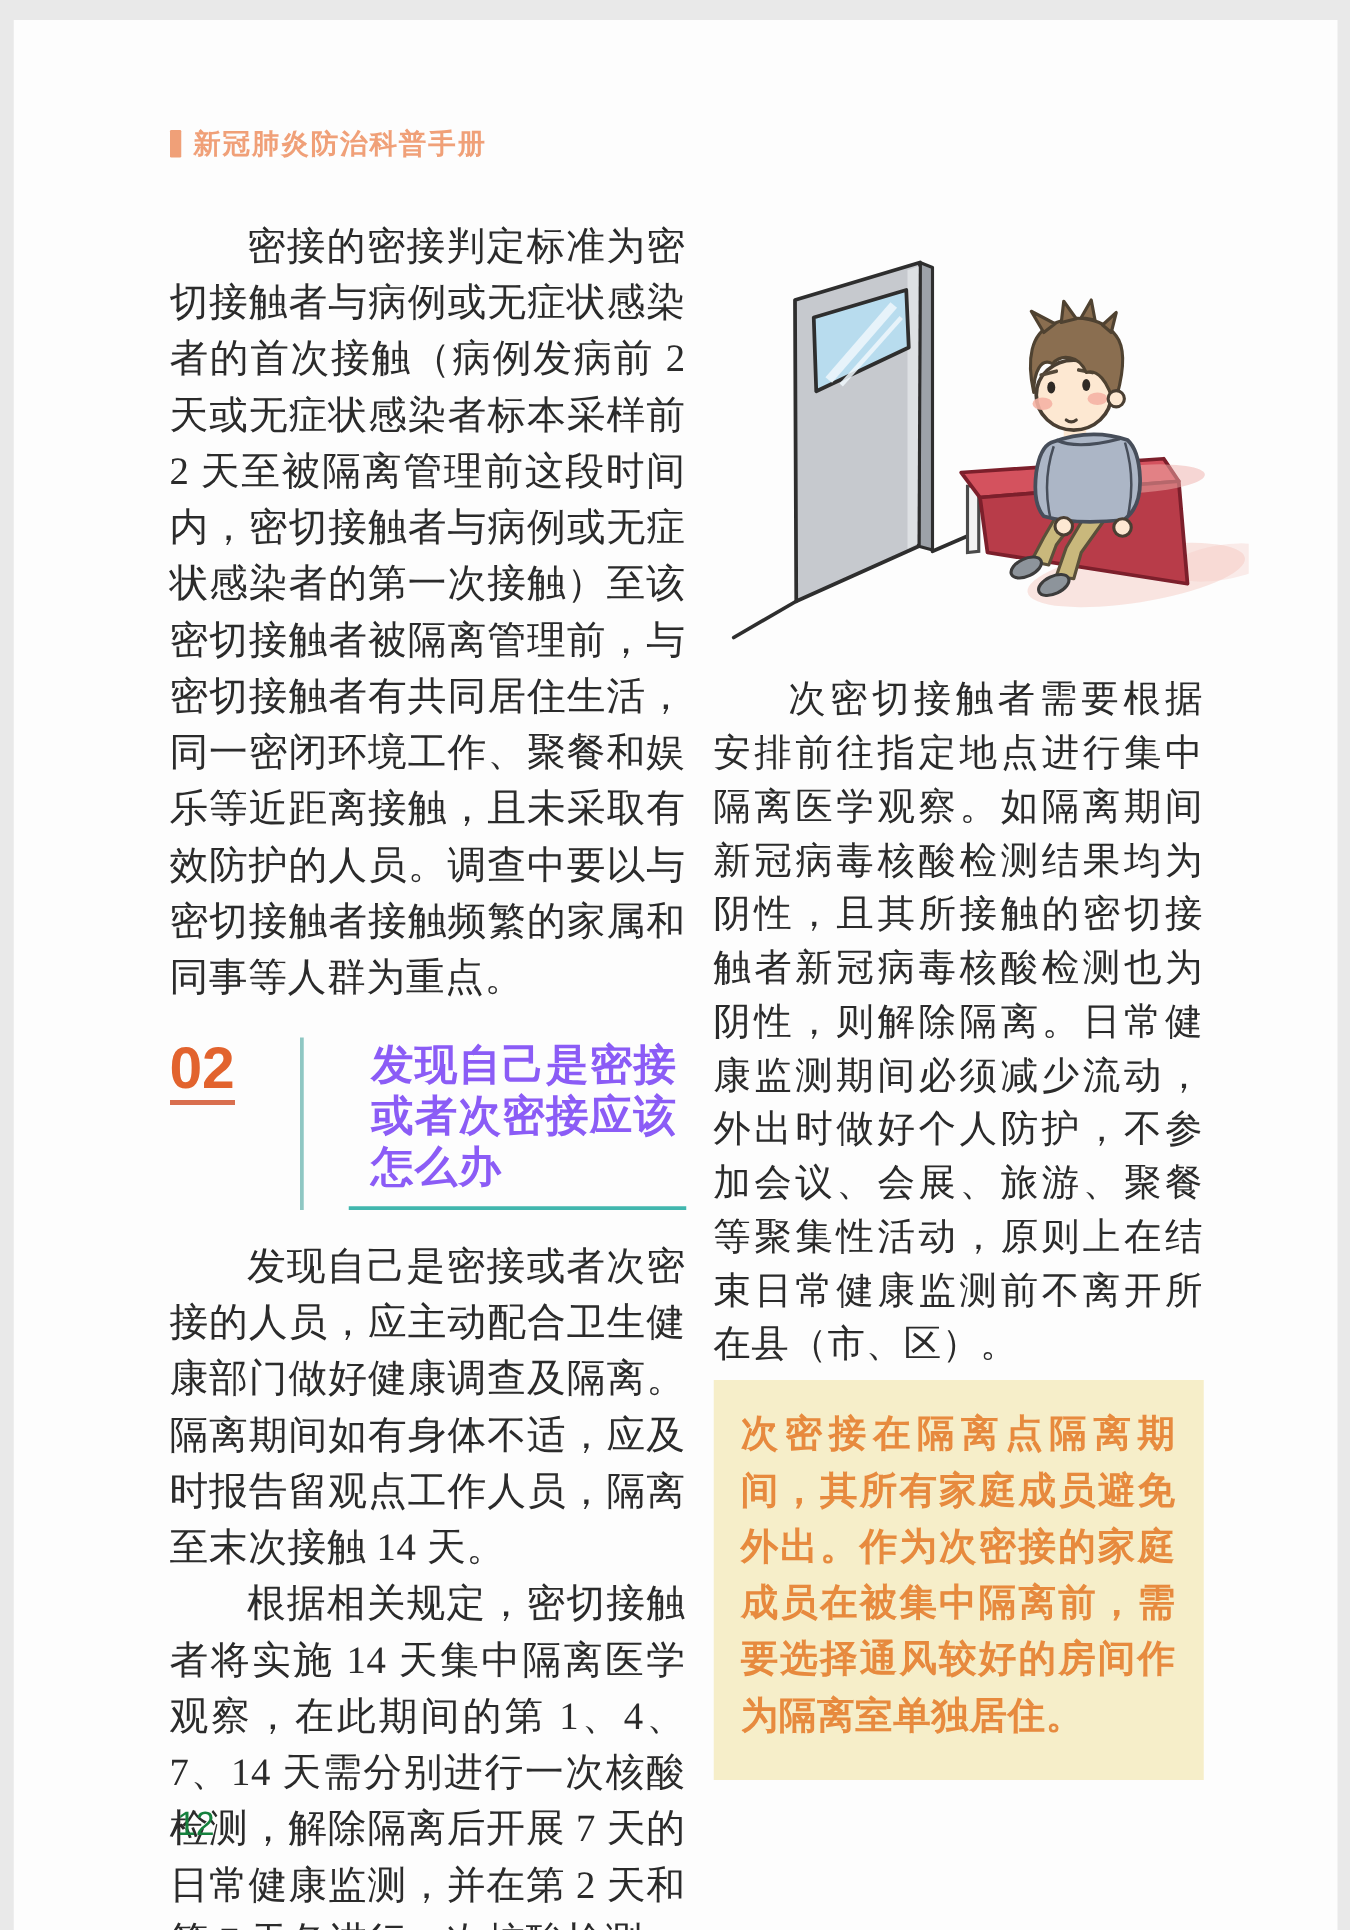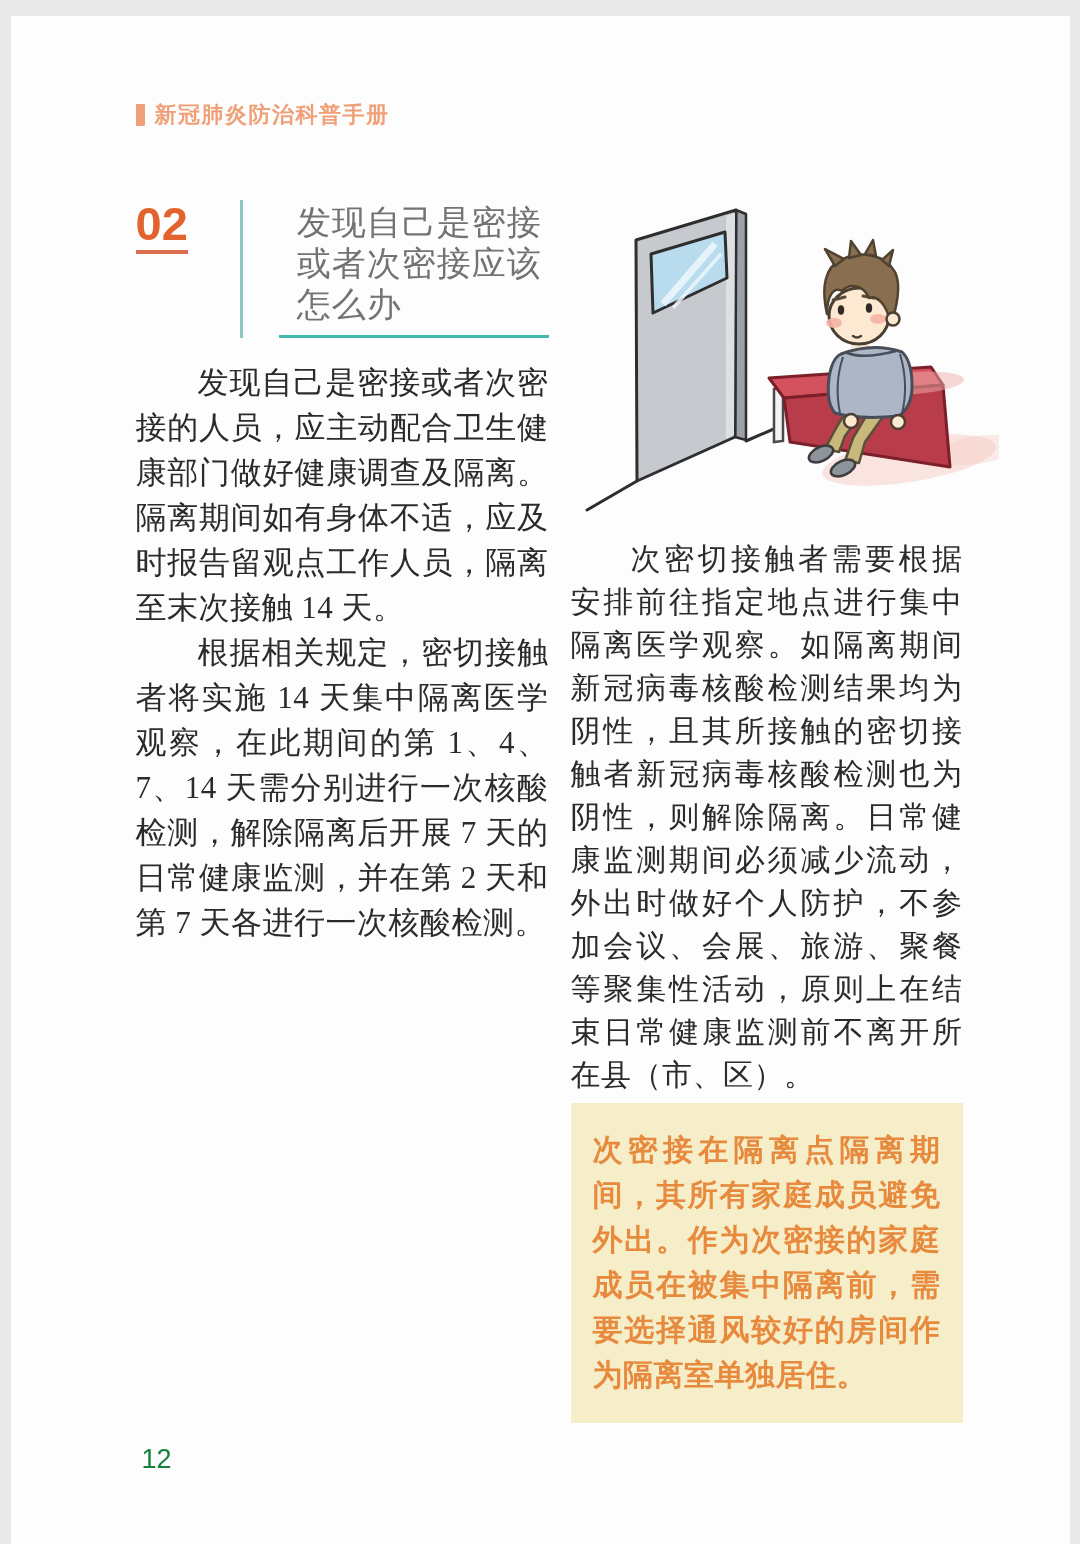--- a/index.html
+++ b/index.html
@@ -32,40 +32,40 @@
   .sec-head{display:flex;align-items:stretch;margin-top:26px;margin-bottom:22px;gap:36px;}
   .sec-num{
     font-family:"Liberation Sans","DejaVu Sans",sans-serif;
     font-weight:bold;font-size:47px;line-height:1;color:#e2632e;
     border-bottom:4px solid #d96f4f;padding-bottom:3px;align-self:flex-start;
   }
   .sec-divider{width:3px;background:#8fc7c3;margin-left:16px;}
   .sec-title{
     flex:1;padding:2px 0 10px 18px;
     font-family:"Liberation Sans","DejaVu Sans",sans-serif;
-    font-weight:normal;font-size:34px;line-height:41px;color:#737373;
+    font-weight:bold;font-size:34px;line-height:41px;color:#8b5cf6;
     border-bottom:3px solid #41b7ae;letter-spacing:1px;
   }
   
   .illo{width:430px;height:335px;margin-left:-2px;margin-bottom:6px;}
   
   .expert-bar{
     margin-top:26px;height:52px;background:#ed6f2d;
     display:flex;align-items:center;gap:13px;padding-left:26px;box-sizing:border-box;
   }
   .expert-bar .bulb{flex:0 0 auto;}
   .expert-title{
     font-family:"Liberation Sans","DejaVu Sans",sans-serif;
     font-weight:bold;font-size:30px;color:#ffffff;letter-spacing:2px;
   }
   .expert-box{
     margin-top:7px;background:#f6eec9;padding:24px 22px 26px 22px;box-sizing:border-box;
   }
   .expert-box p{
-    margin:0;font-family:Liberation Sans, sans-serif;
+    margin:0;font-family:Liberation Mono, monospace;
     font-weight:bold;font-size:30px;line-height:45px;color:#e78a3e;
     text-align:justify;letter-spacing:.5px;
   }
   
   .page-num{
     position:absolute;left:131px;top:1428px;
     font-family:"Liberation Sans","DejaVu Sans",sans-serif;
     font-size:27px;color:#15803d;
   }
 </style>
@@ -73,20 +73,21 @@
 <body>
 
 <div class="page">
 
   <div class="hdr">
     <span class="hdr-bar"></span>
     <span class="hdr-title">新冠肺炎防治科普手册</span>
   </div>
 
   <div class="col-left">
+    <p class="body">密接的密接判定标准为密切接触者与病例或无症状感染者的首次接触（病例发病前 2 天或无症状感染者标本采样前 2 天至被隔离管理前这段时间内，密切接触者与病例或无症状感染者的第一次接触）至该密切接触者被隔离管理前，与密切接触者有共同居住生活，同一密闭环境工作、聚餐和娱乐等近距离接触，且未采取有效防护的人员。调查中要以与密切接触者接触频繁的家属和同事等人群为重点。</p>
 
     <div class="sec-head">
       <span class="sec-num">02</span>
       <span class="sec-divider"></span>
       <span class="sec-title">发现自己是密接或者次密接应该怎么办</span>
     </div>
 
     <p class="body">发现自己是密接或者次密接的人员，应主动配合卫生健康部门做好健康调查及隔离。隔离期间如有身体不适，应及时报告留观点工作人员，隔离至末次接触 14 天。</p>
     <p class="body">根据相关规定，密切接触者将实施 14 天集中隔离医学观察，在此期间的第 1、4、7、14 天需分别进行一次核酸检测，解除隔离后开展 7 天的日常健康监测，并在第 2 天和第 7 天各进行一次核酸检测。</p>
   </div>

